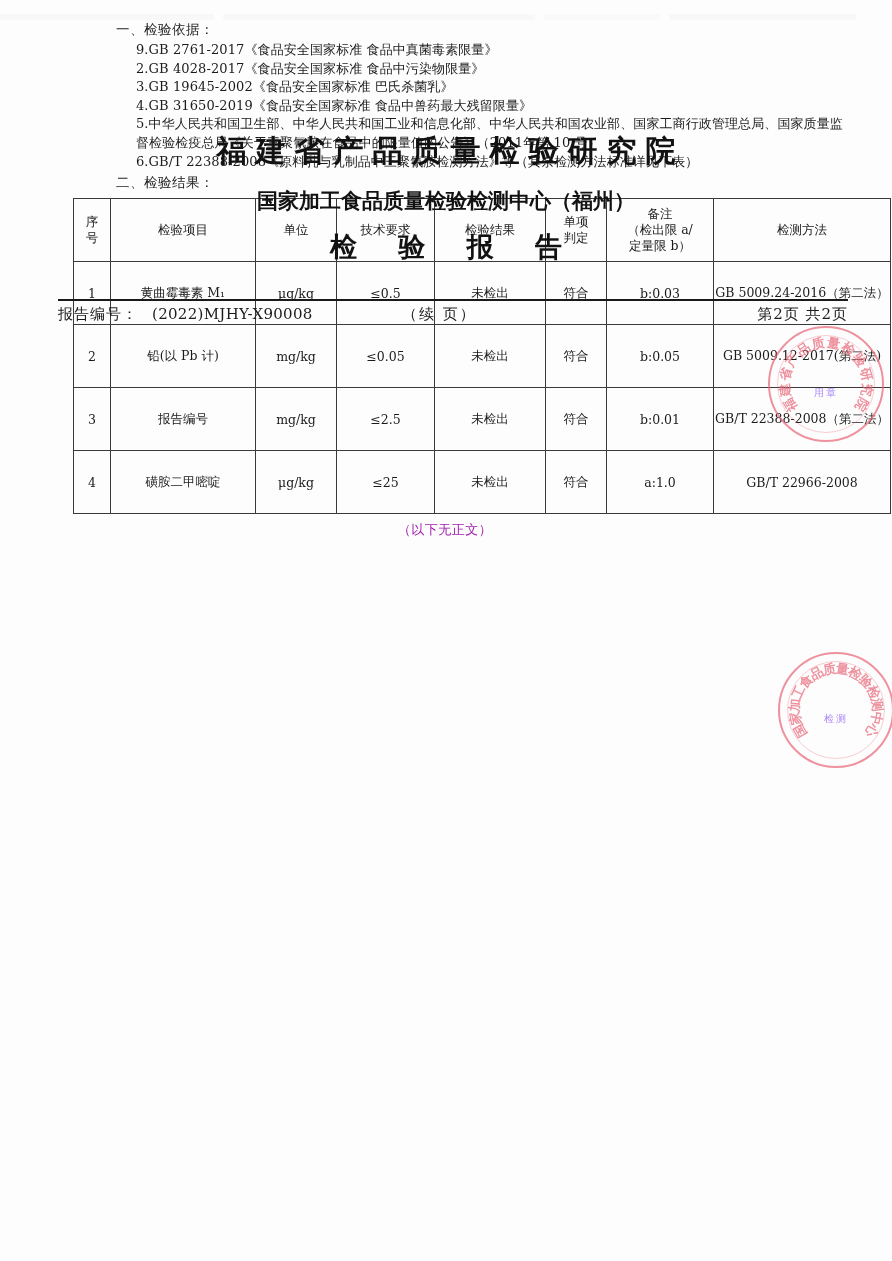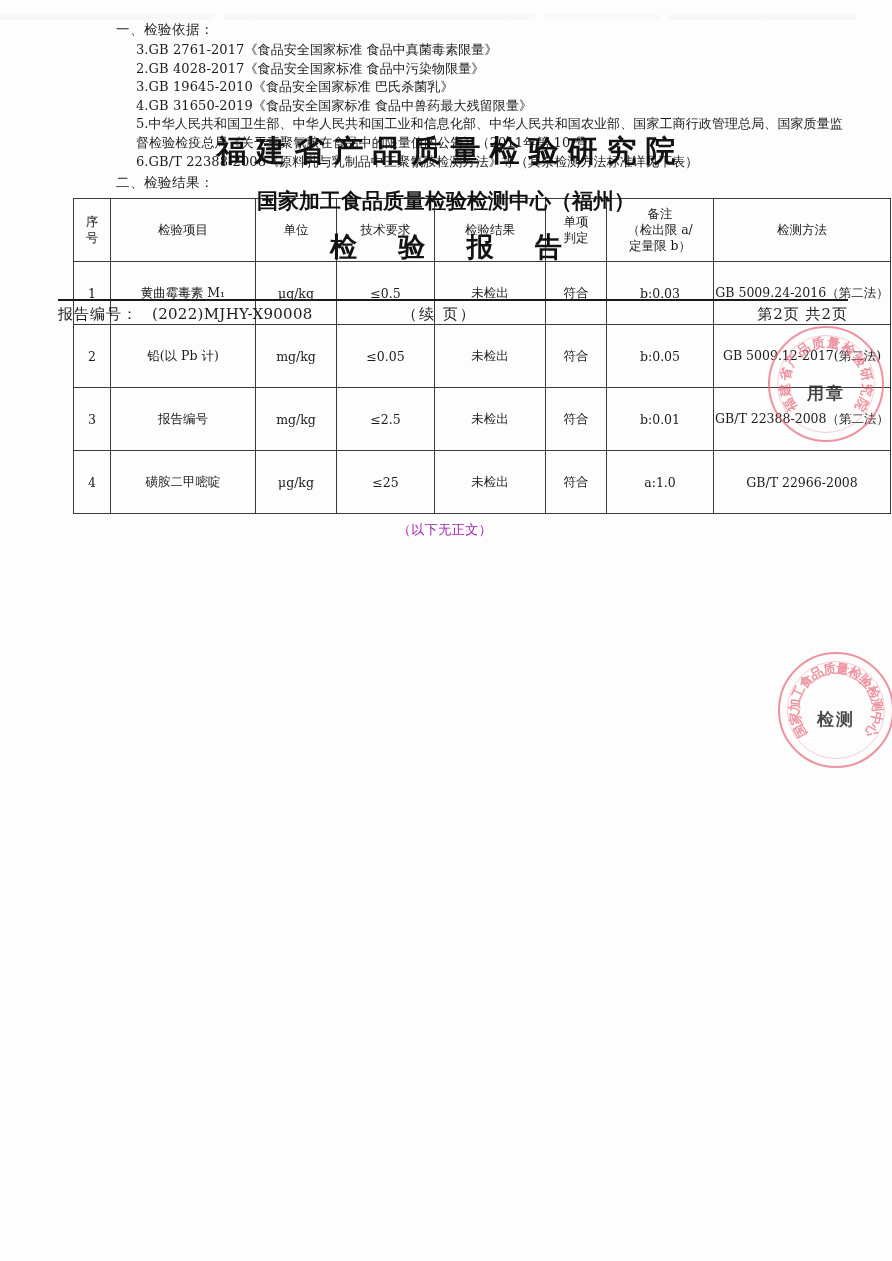--- a/index.html
+++ b/index.html
@@ -239,23 +239,23 @@
     position: absolute;
     left: 50%;
     top: 50%;
     transform-origin: 0 0;
   }
   .seal .seal-center {
     position: absolute;
     left: 50%;
     top: 58%;
     transform: translate(-50%, -50%);
-    font-size: 17px;
-    font-weight: bold;
-    color: #000000;
+    font-size: 10px;
+    font-weight: normal;
+    color: #8b5cf6;
     letter-spacing: 2px;
     white-space: nowrap;
   }
   #seal-top {
     width: 112px;
     height: 112px;
     left: 768px;
     top: 326px;
   }
   #seal-bottom {
@@ -285,23 +285,23 @@
       <div class="meta-right">第2页 共2页</div>
     </div>
   </div>
 
   <div class="meta-rule"></div>
 
   <div class="section">
 
     <div class="sec-head">一、检验依据：</div>
     <ul class="basis-list">
-      <li>3.GB 2761-2017《食品安全国家标准 食品中真菌毒素限量》</li>
+      <li>9.GB 2761-2017《食品安全国家标准 食品中真菌毒素限量》</li>
       <li>2.GB 4028-2017《食品安全国家标准 食品中污染物限量》</li>
-      <li>3.GB 19645-2010《食品安全国家标准 巴氏杀菌乳》</li>
+      <li>3.GB 19645-2002《食品安全国家标准 巴氏杀菌乳》</li>
       <li>4.GB 31650-2019《食品安全国家标准 食品中兽药最大残留限量》</li>
       <li class="wrap">5.中华人民共和国卫生部、中华人民共和国工业和信息化部、中华人民共和国农业部、国家工商行政管理总局、国家质量监督检验检疫总局《关于三聚氰胺在食品中的限量值的公告》（2011年第 10 号）</li>
       <li>6.GB/T 22388-2008《原料乳与乳制品中三聚氰胺检测方法》等（其余检测方法标准详见下表）</li>
     </ul>
 
     <div class="sec-head2">二、检验结果：</div>
   </div>
 
   <div class="table-wrap">
     <table class="result">

